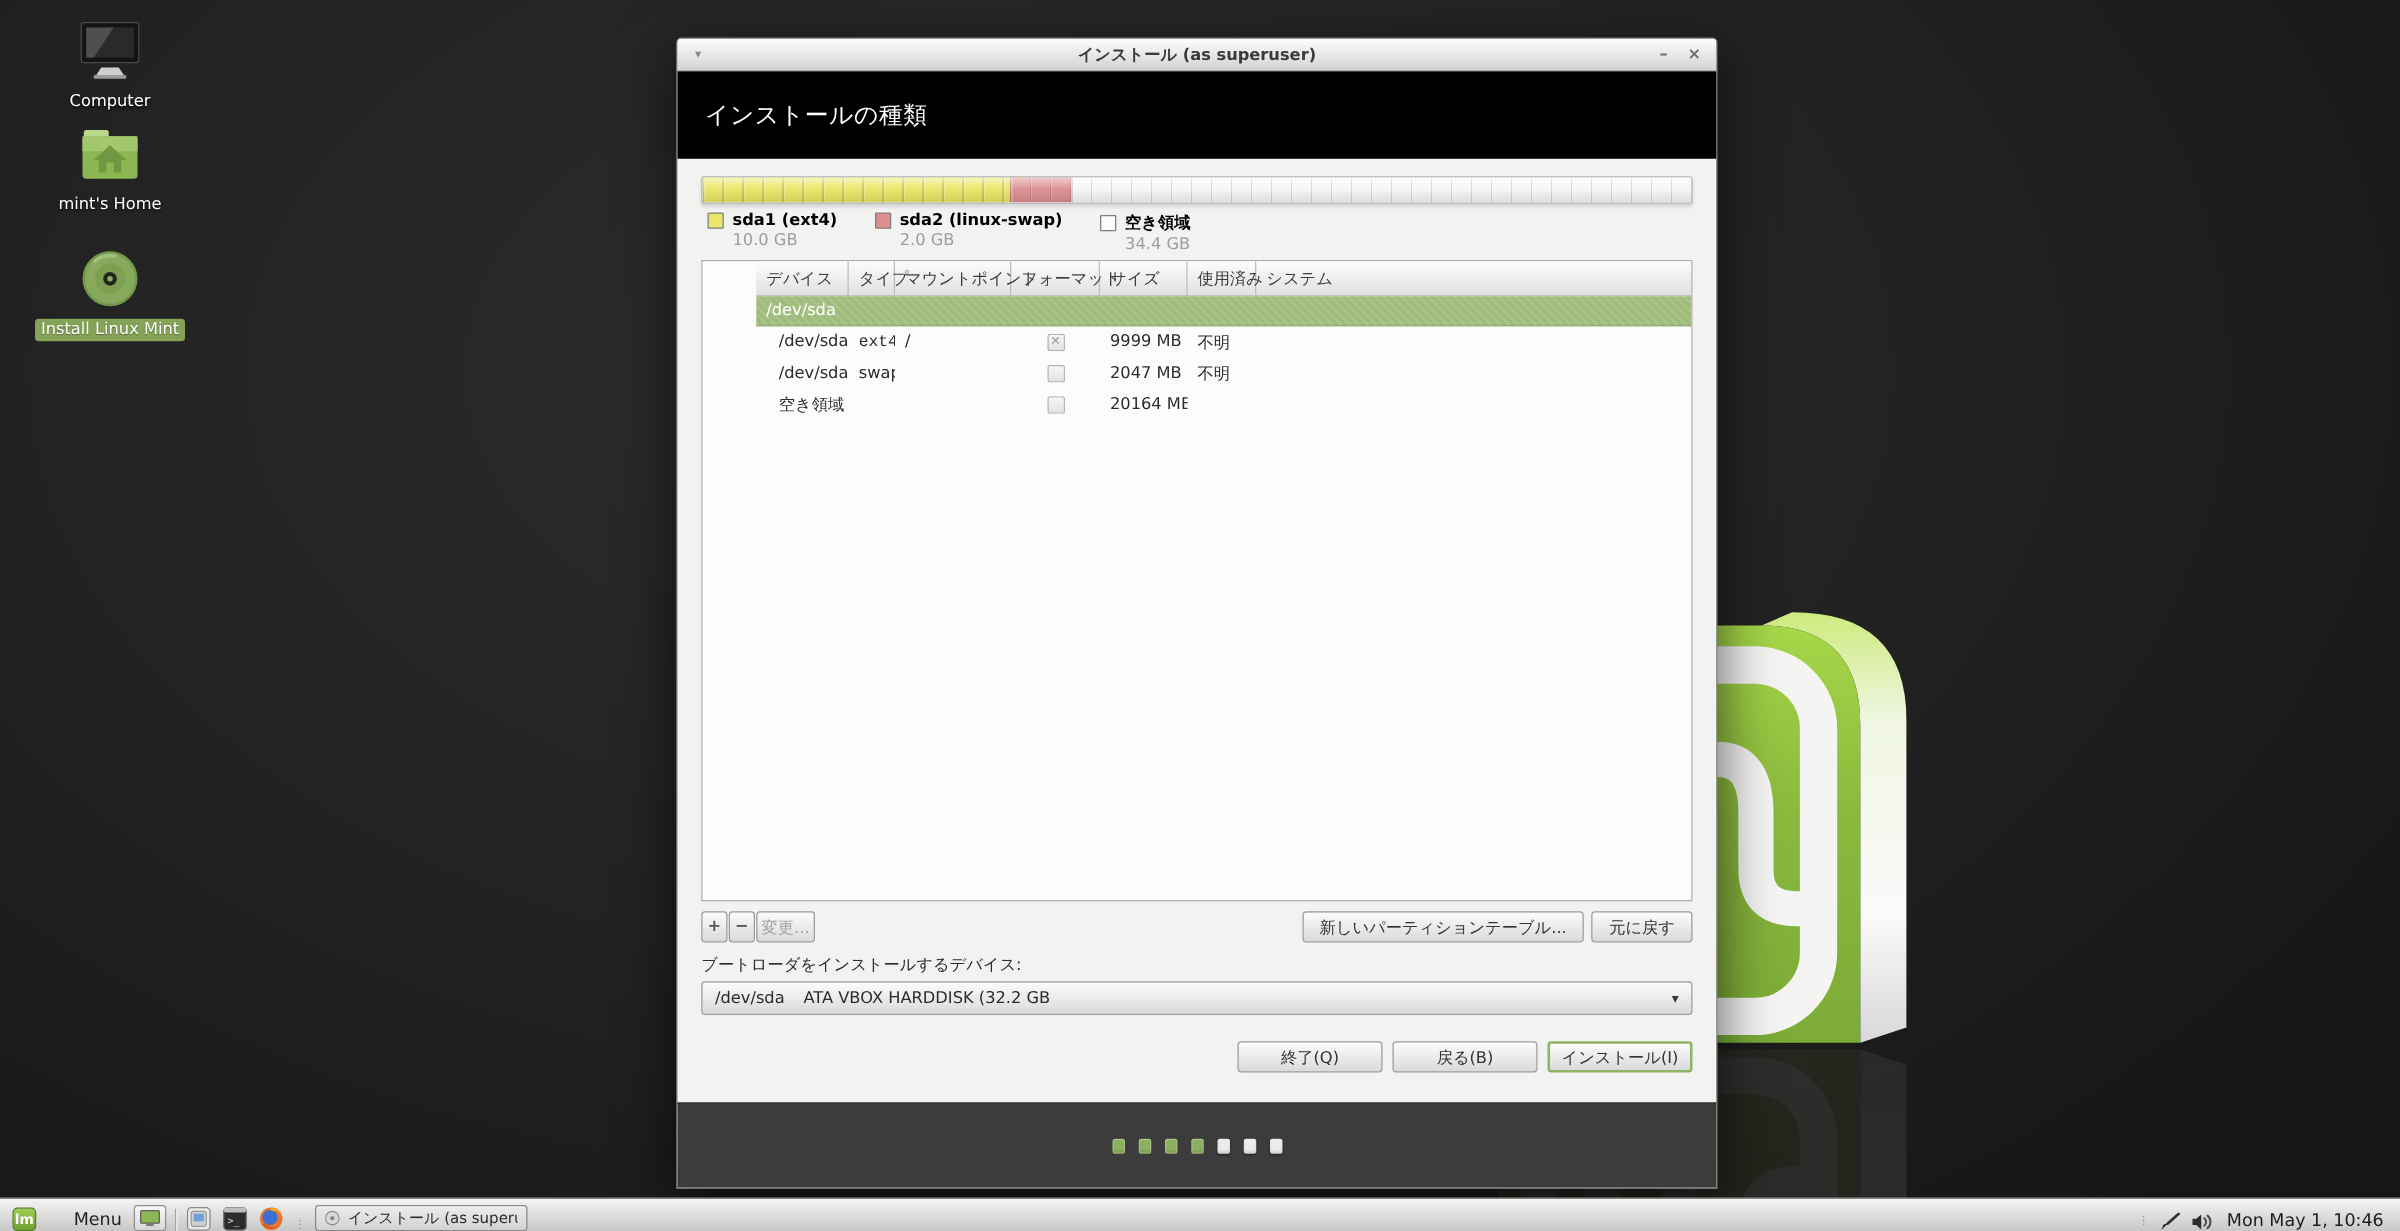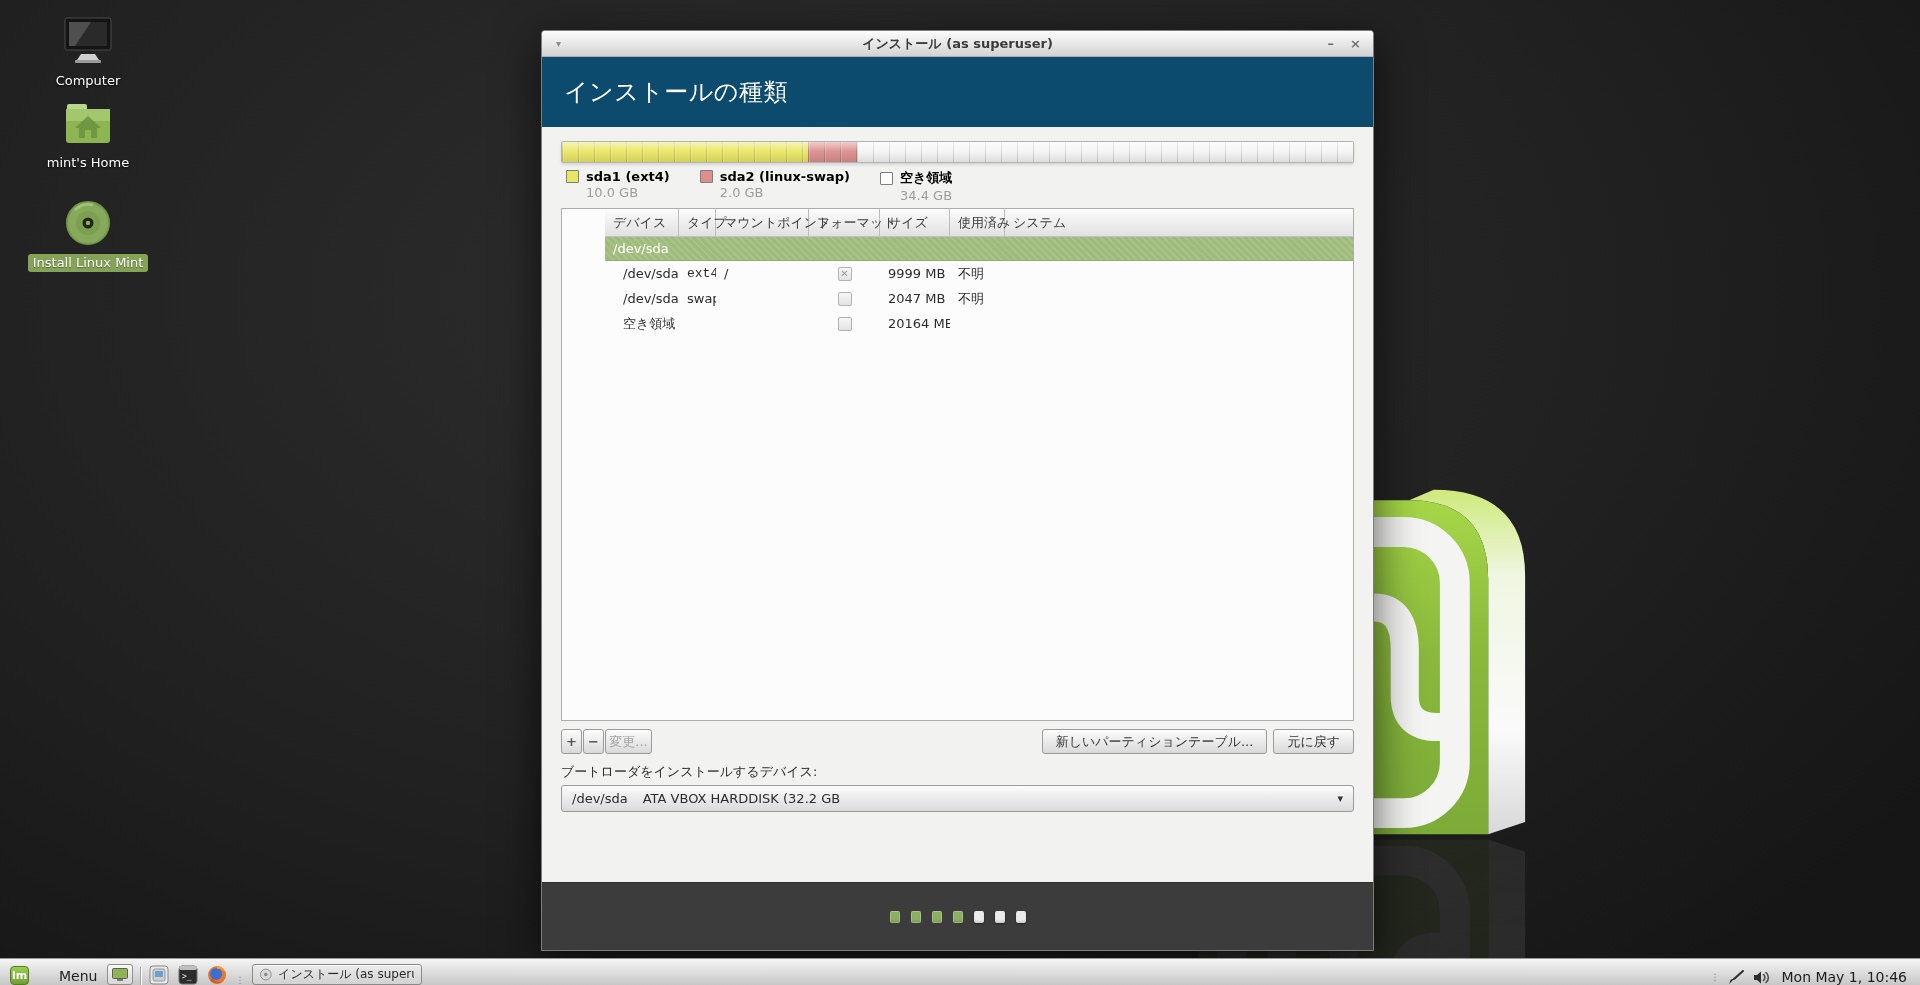--- a/index.html
+++ b/index.html
@@ -37,22 +37,22 @@
     height:26px; flex:none; position:relative;
     background:linear-gradient(#fdfdfd,#d3d3d3);
     border-bottom:1px solid #adadad; border-radius:3px 3px 0 0;
     display:flex; align-items:center;
   }
   .shade-icon { margin-left:14px; color:#8d8d8d; font-size:10px; z-index:1; }
   .tb-title { position:absolute; left:0; right:0; text-align:center; font-size:13px; font-weight:bold; color:#3b3b3b; }
   .tb-controls { margin-left:auto; margin-right:12px; display:flex; gap:16px; z-index:1; }
   .tb-btn { color:#707070; font-size:13px; font-weight:bold; line-height:14px; cursor:default; }
 
-  .w-header { height:70px; flex:none; background:#0c4a6e; color:#fff;
-    display:flex; align-items:center; padding-left:22px; font-size:24px; letter-spacing:.5px; }
+  .w-header { height:70px; flex:none; background:#000000; color:#fff;
+    display:flex; align-items:center; padding-left:22px; font-size:19px; letter-spacing:.5px; }
 
   .w-body { flex:1; display:flex; flex-direction:column; padding:0 19px; }
 
   
   .pbar { margin-top:14px; height:22px; flex:none; display:flex;
     border:1px solid #b3b3b3; border-radius:2px; overflow:hidden;
     box-shadow:0 2px 3px rgba(0,0,0,.12); background:#fff; }
   .pbar-seg { height:100%;
     background-image:
       linear-gradient(rgba(255,255,255,.55), rgba(255,255,255,.05) 45%, rgba(0,0,0,.10)),
@@ -294,20 +294,25 @@
     </div>
 
     <div class="boot-label">ブートローダをインストールするデバイス:</div>
 
     <div class="combo">
       <span>/dev/sda</span>
       <span class="combo-desc">ATA VBOX HARDDISK (32.2 GB</span>
       <span class="combo-arrow">▾</span>
     </div>
 
+    <div class="actions">
+      <span class="btn">終了(Q)</span>
+      <span class="btn">戻る(B)</span>
+      <span class="btn btn-install">インストール(I)</span>
+    </div>
 
   </div>
 
   <div class="w-footer" id="dots">
       <span class="dot done"></span>
       <span class="dot done"></span>
       <span class="dot done"></span>
       <span class="dot done"></span>
       <span class="dot todo"></span>
       <span class="dot todo"></span>

